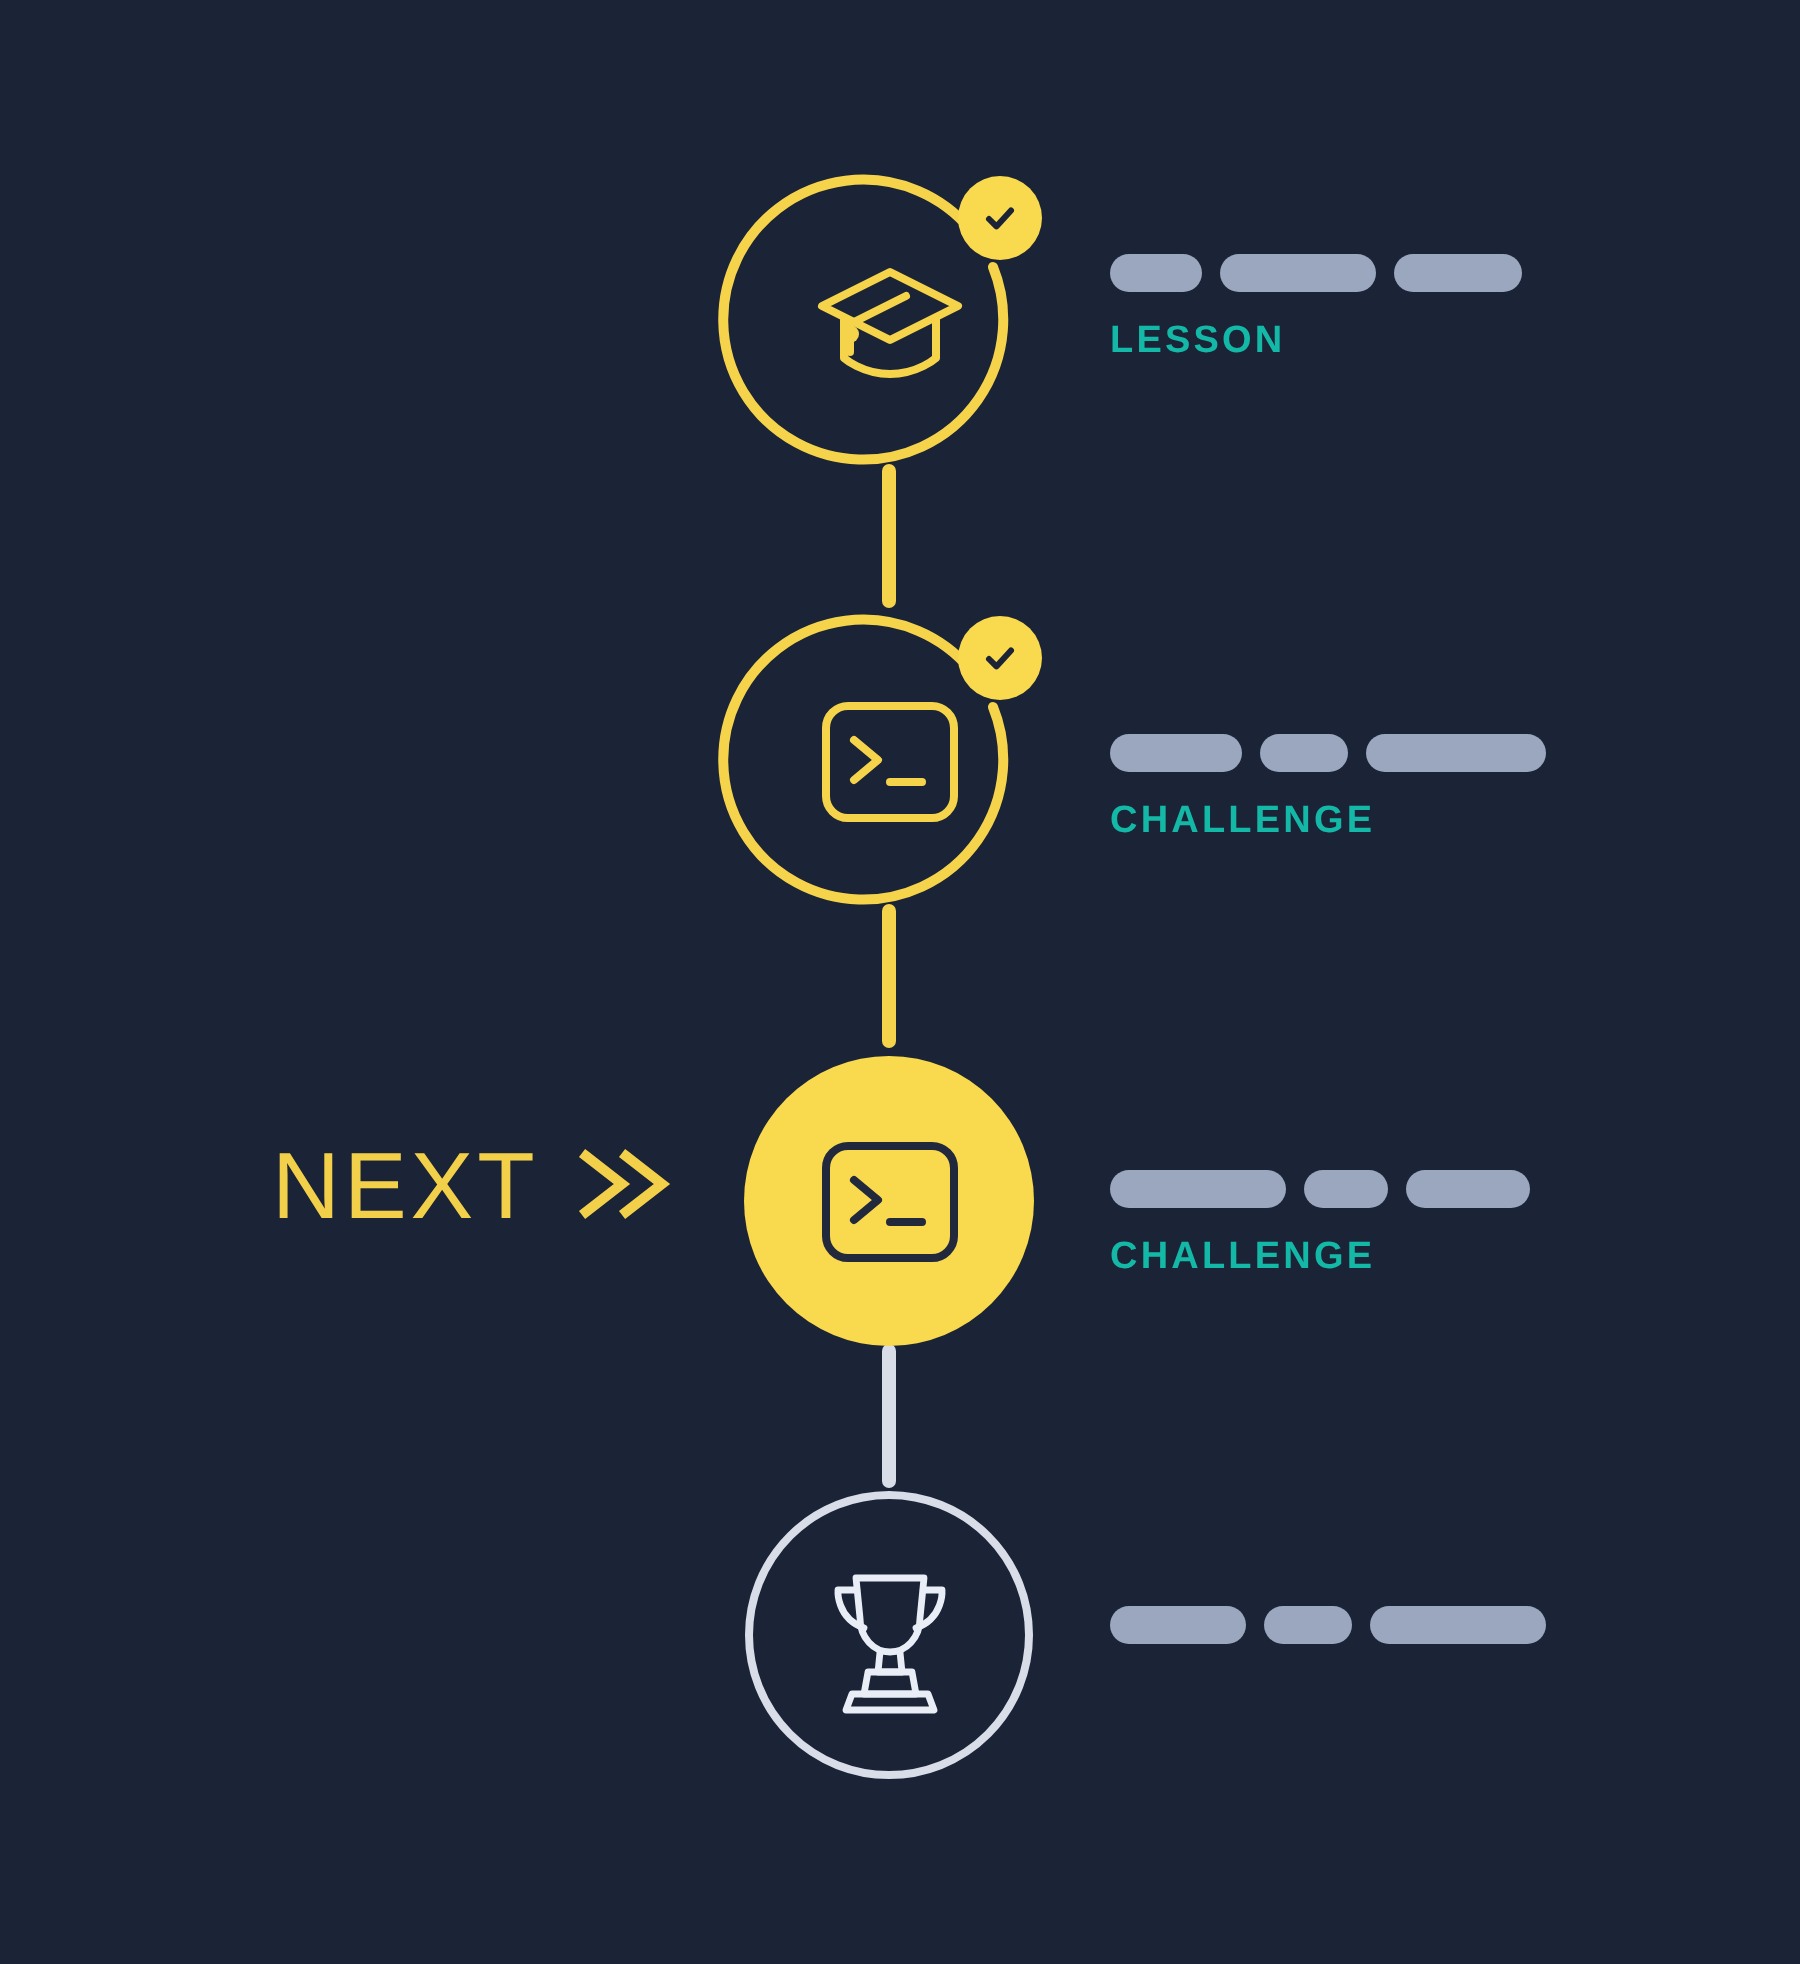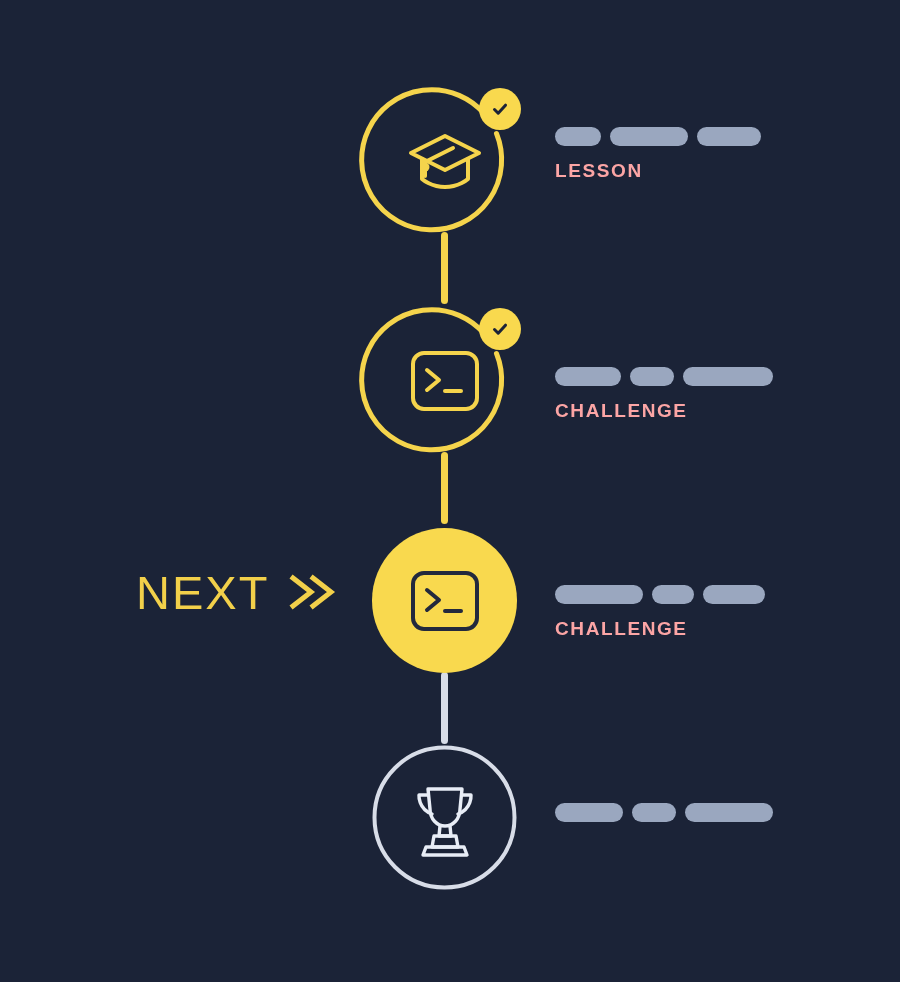--- a/index.html
+++ b/index.html
@@ -137,21 +137,21 @@
   .bar {
     height: 19px;
     border-radius: 10px;
     background: #9aa7bf;
   }
   .info-label {
     margin-top: 14px;
     font-size: 19px;
     font-weight: bold;
     letter-spacing: 1.6px;
-    color: #fca5a5;
+    color: #14b8a6;
     font-family: "Liberation Sans", sans-serif;
     white-space: nowrap;
   }
 </style>
 </head>
 <body>
 
 <div id="stage">
 
   <div class="connector c1"></div>

